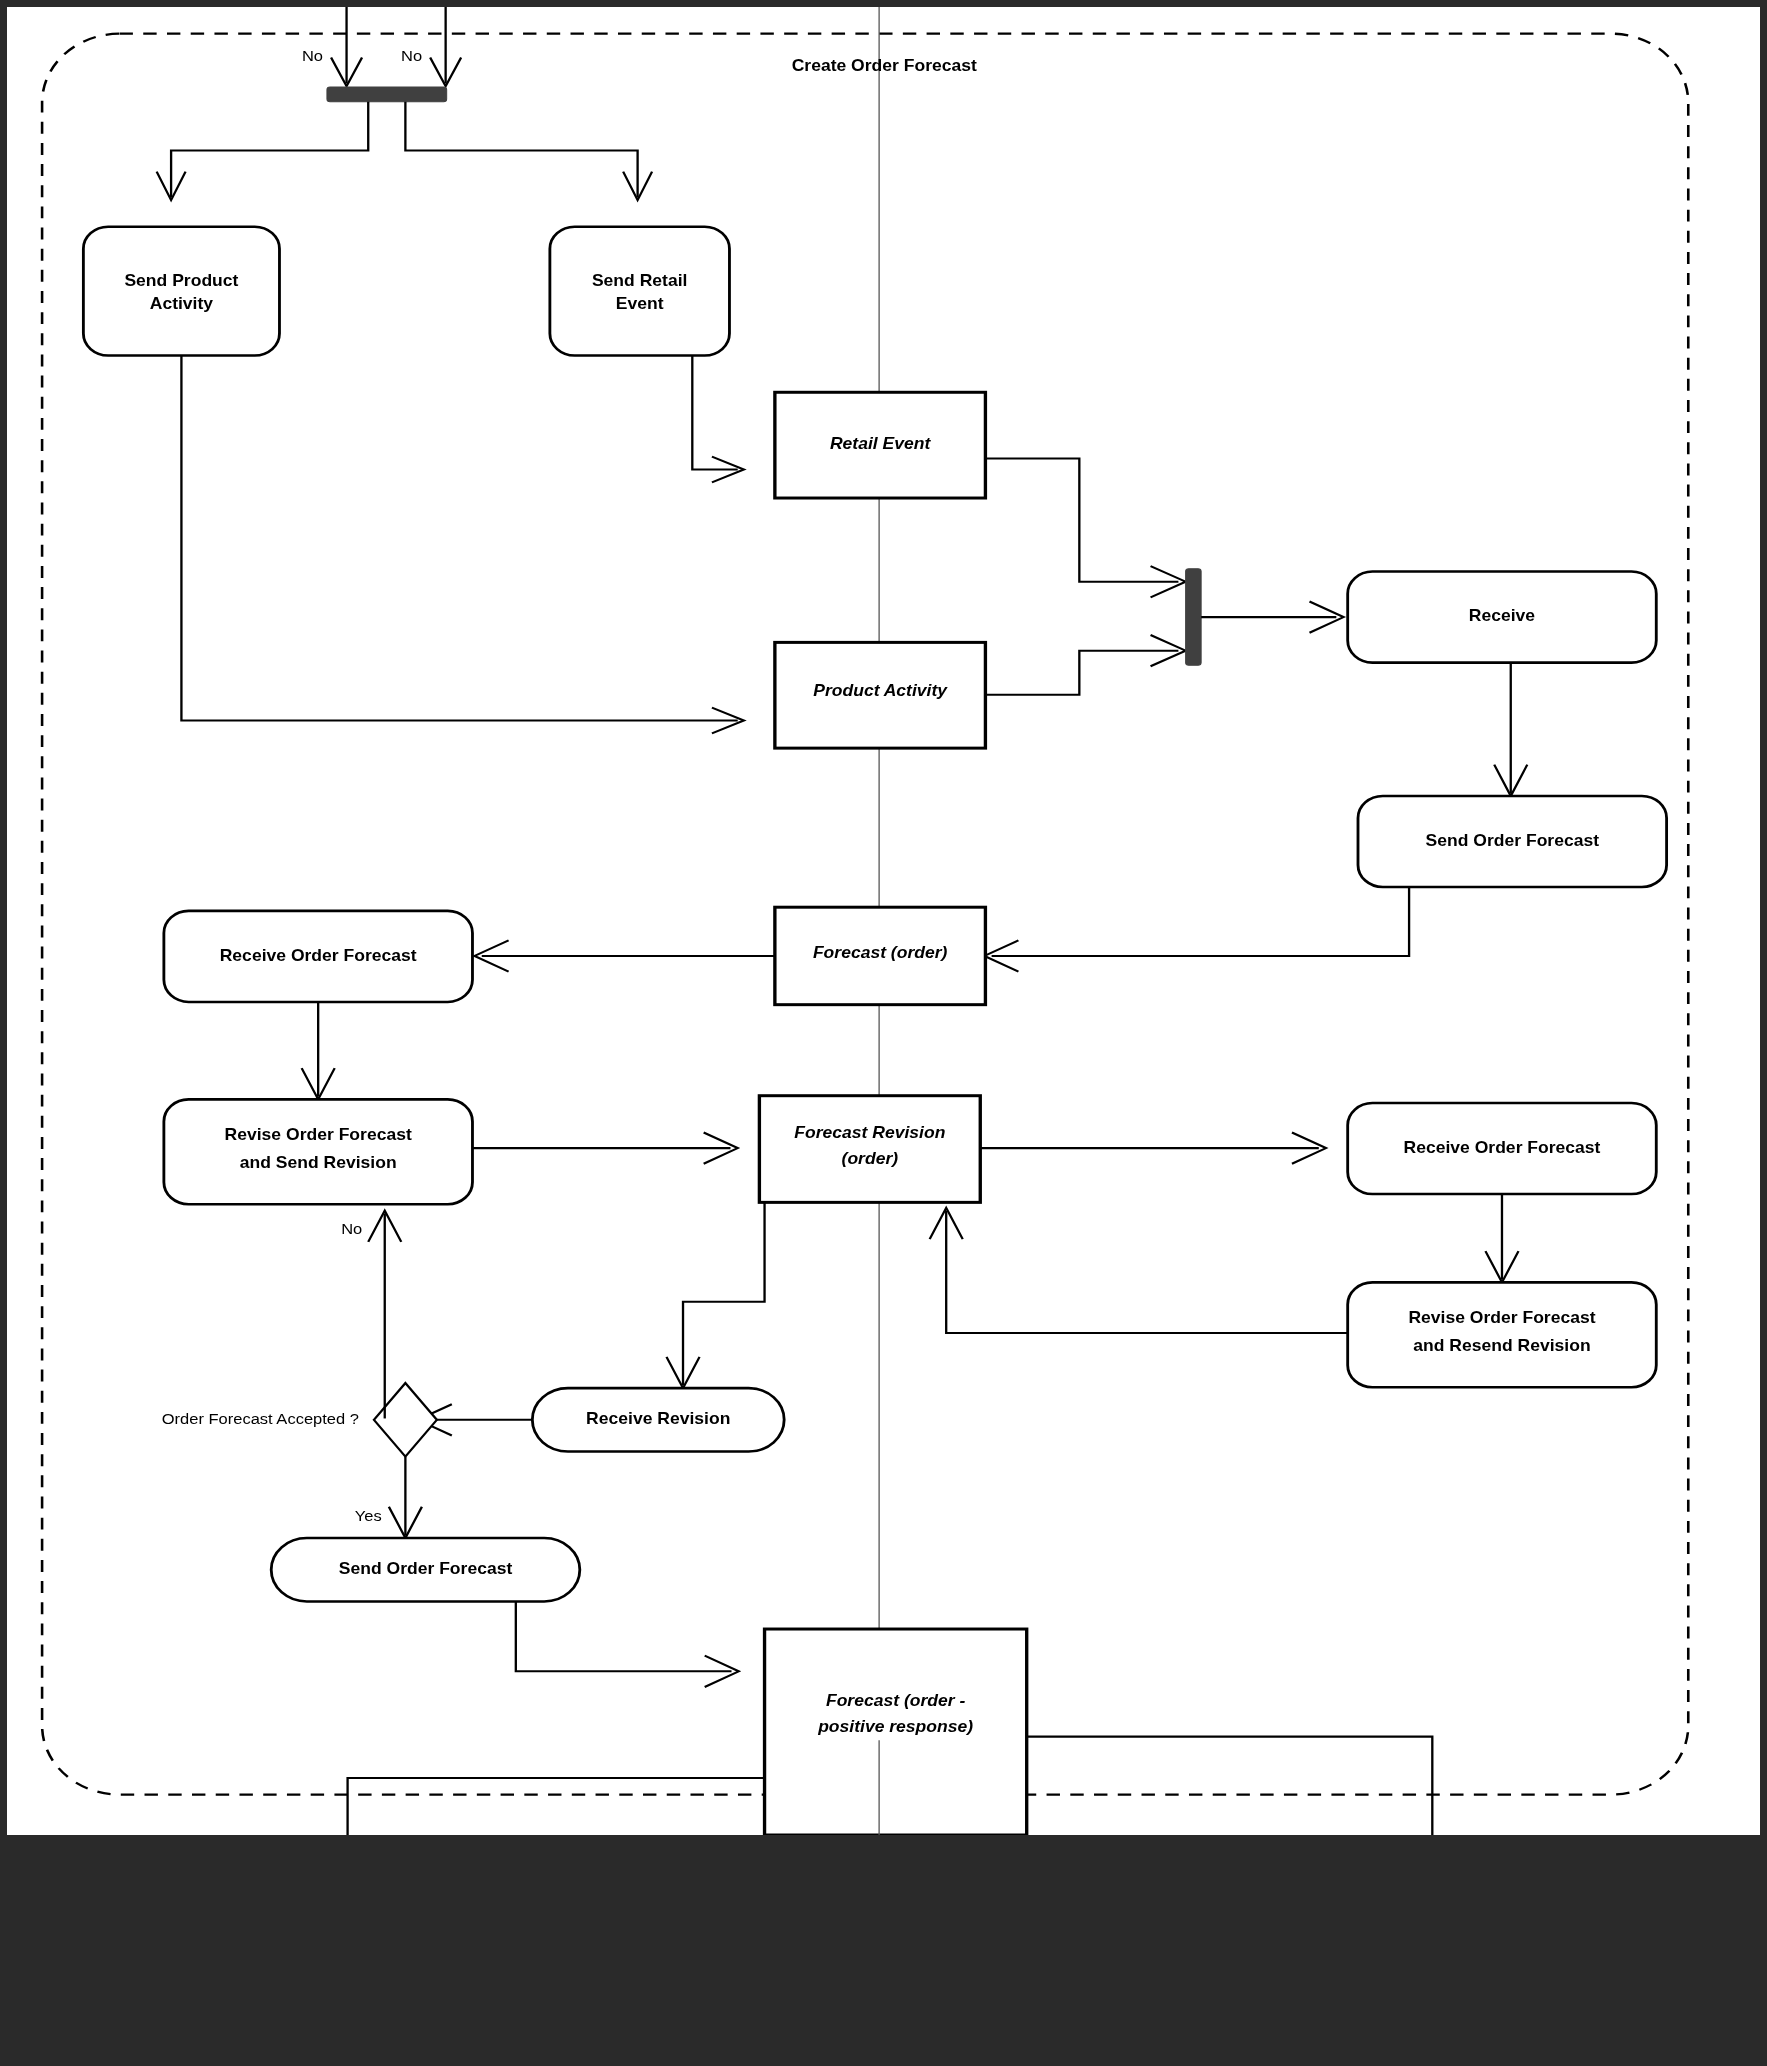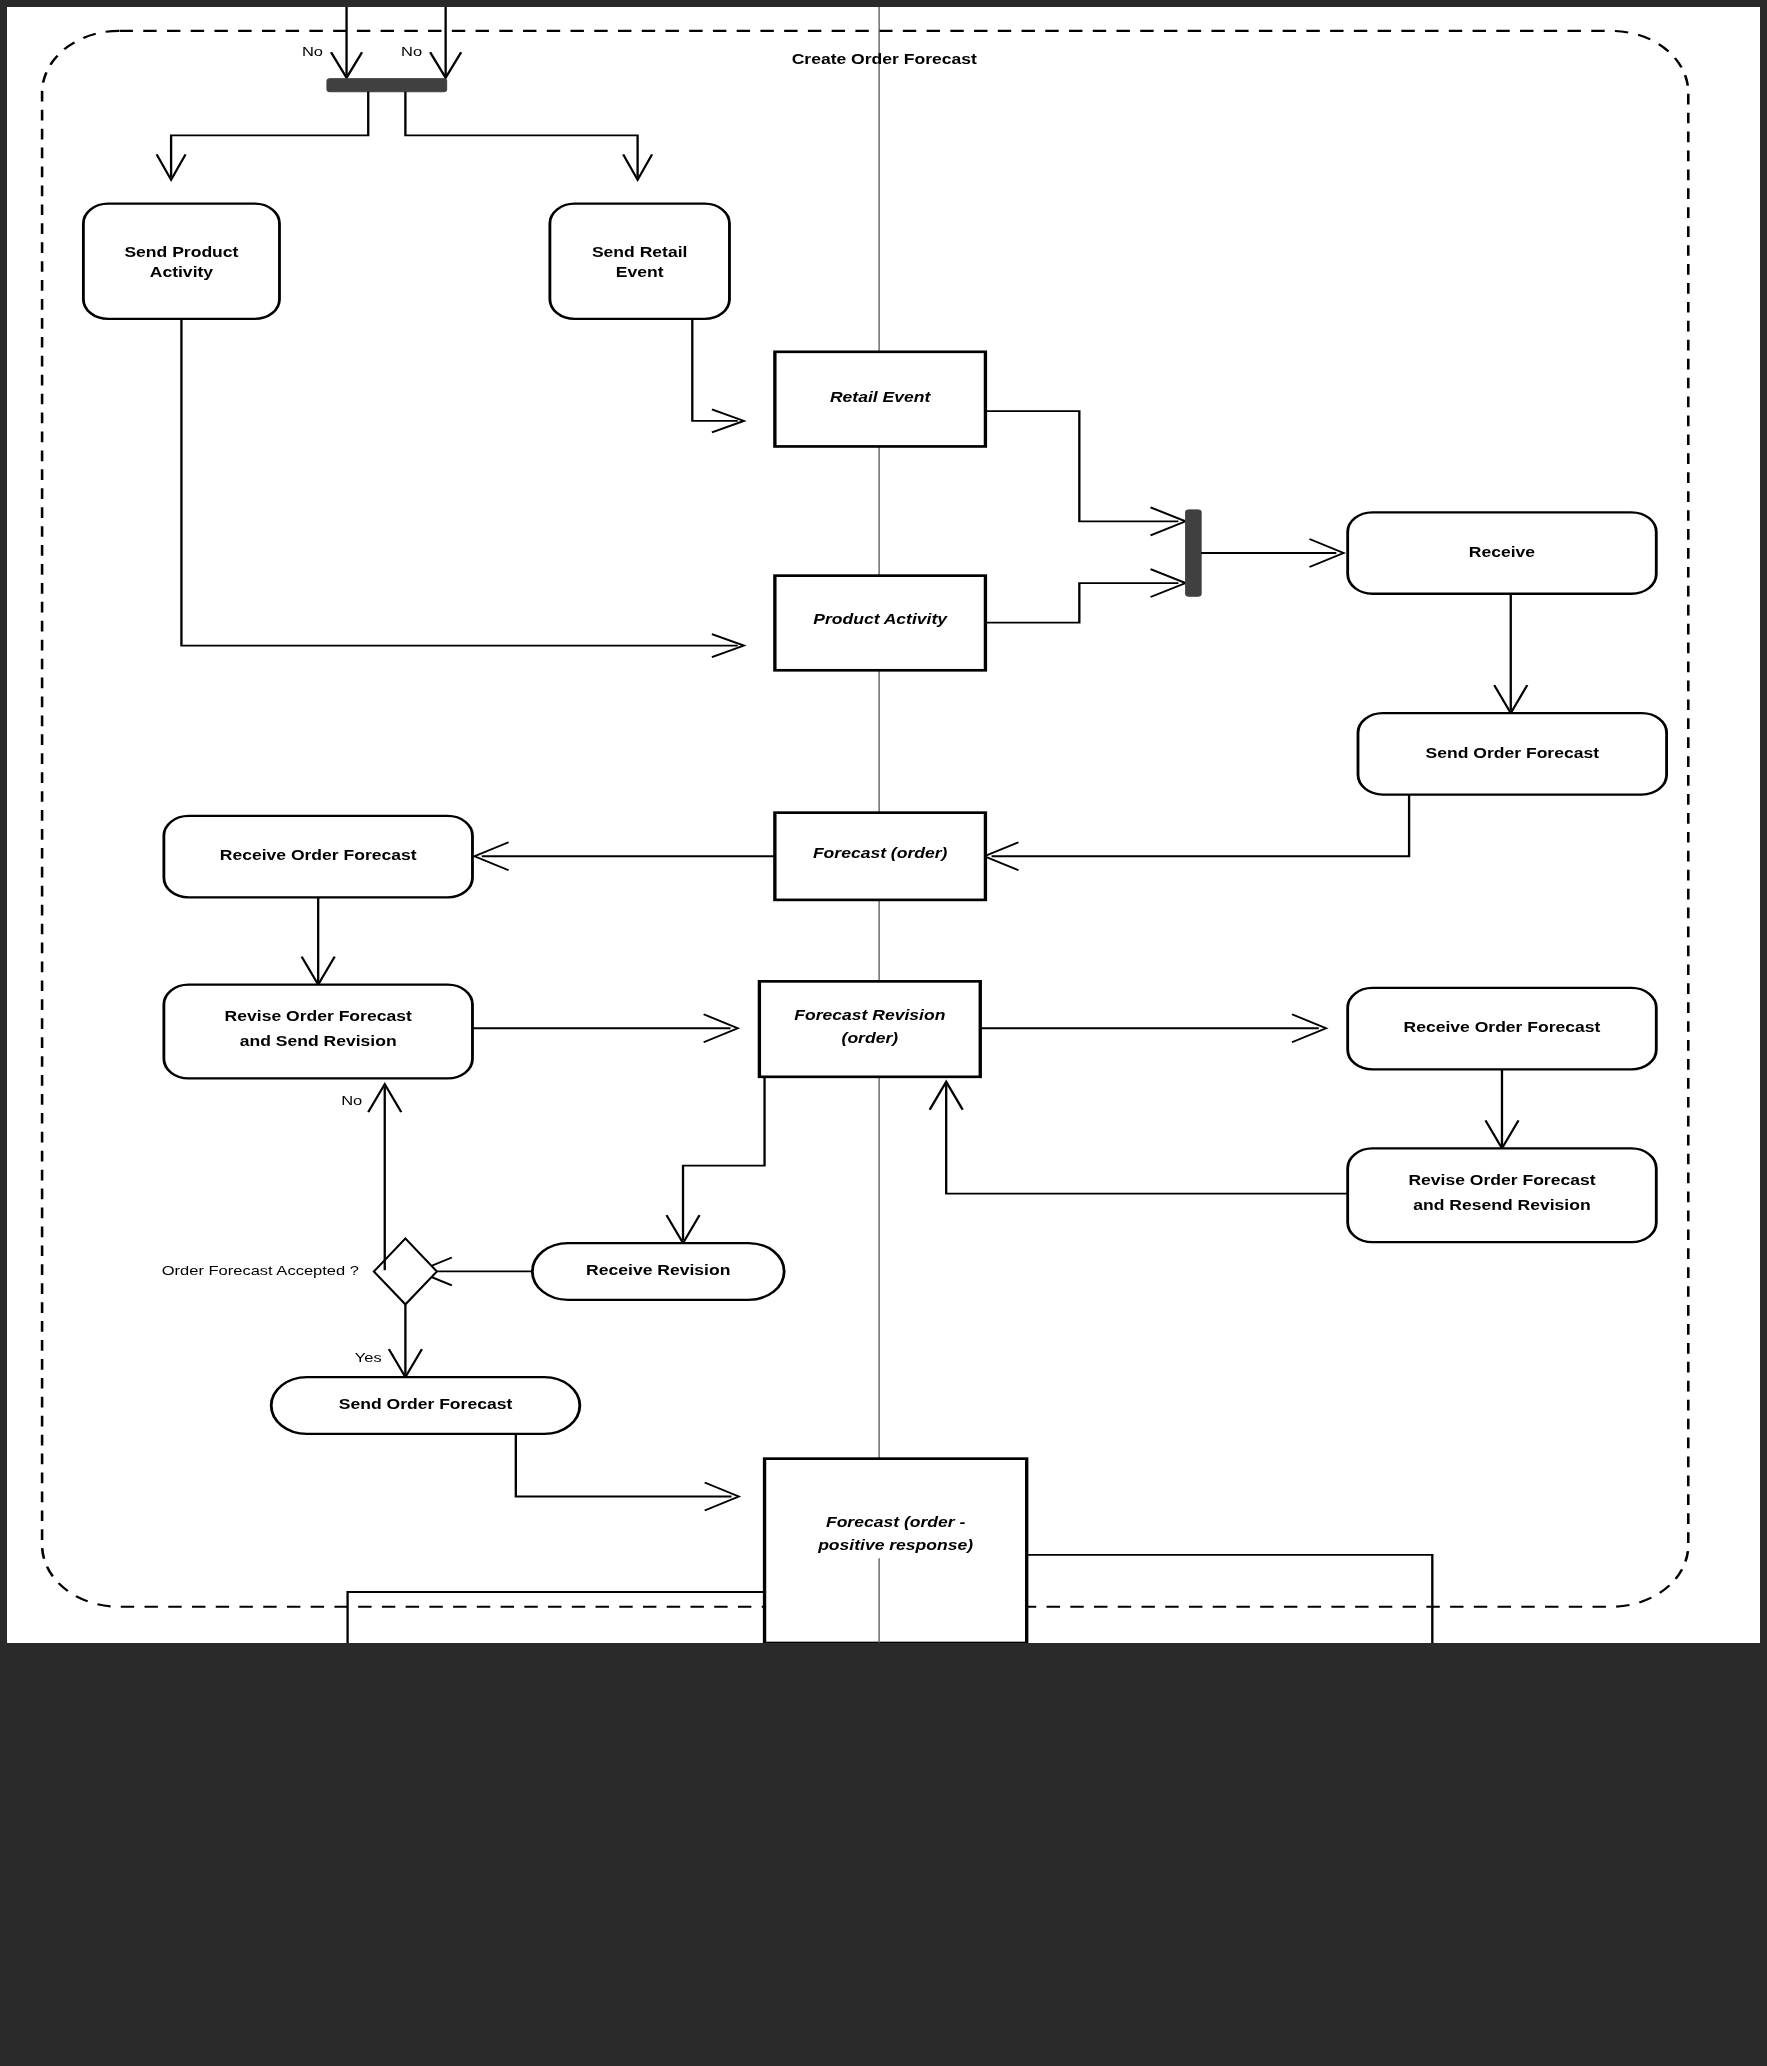--- a/index.html
+++ b/index.html
@@ -13,21 +13,21 @@
     height: 2066px;
     background: #2a2a2a;
     box-sizing: border-box;
     font-family: "Liberation Sans", sans-serif;
   }
   #canvas {
     position: absolute;
     left: 7.2px;
     top: 7.2px;
     width: 1753px;
-    height: 1636px;
+    height: 1828px;
     background: #ffffff;
   }
   svg.diagram {
     display: block;
     width: 100%;
     height: 100%;
   }
   .partition-border {
     fill: none;
     stroke: #000000;

